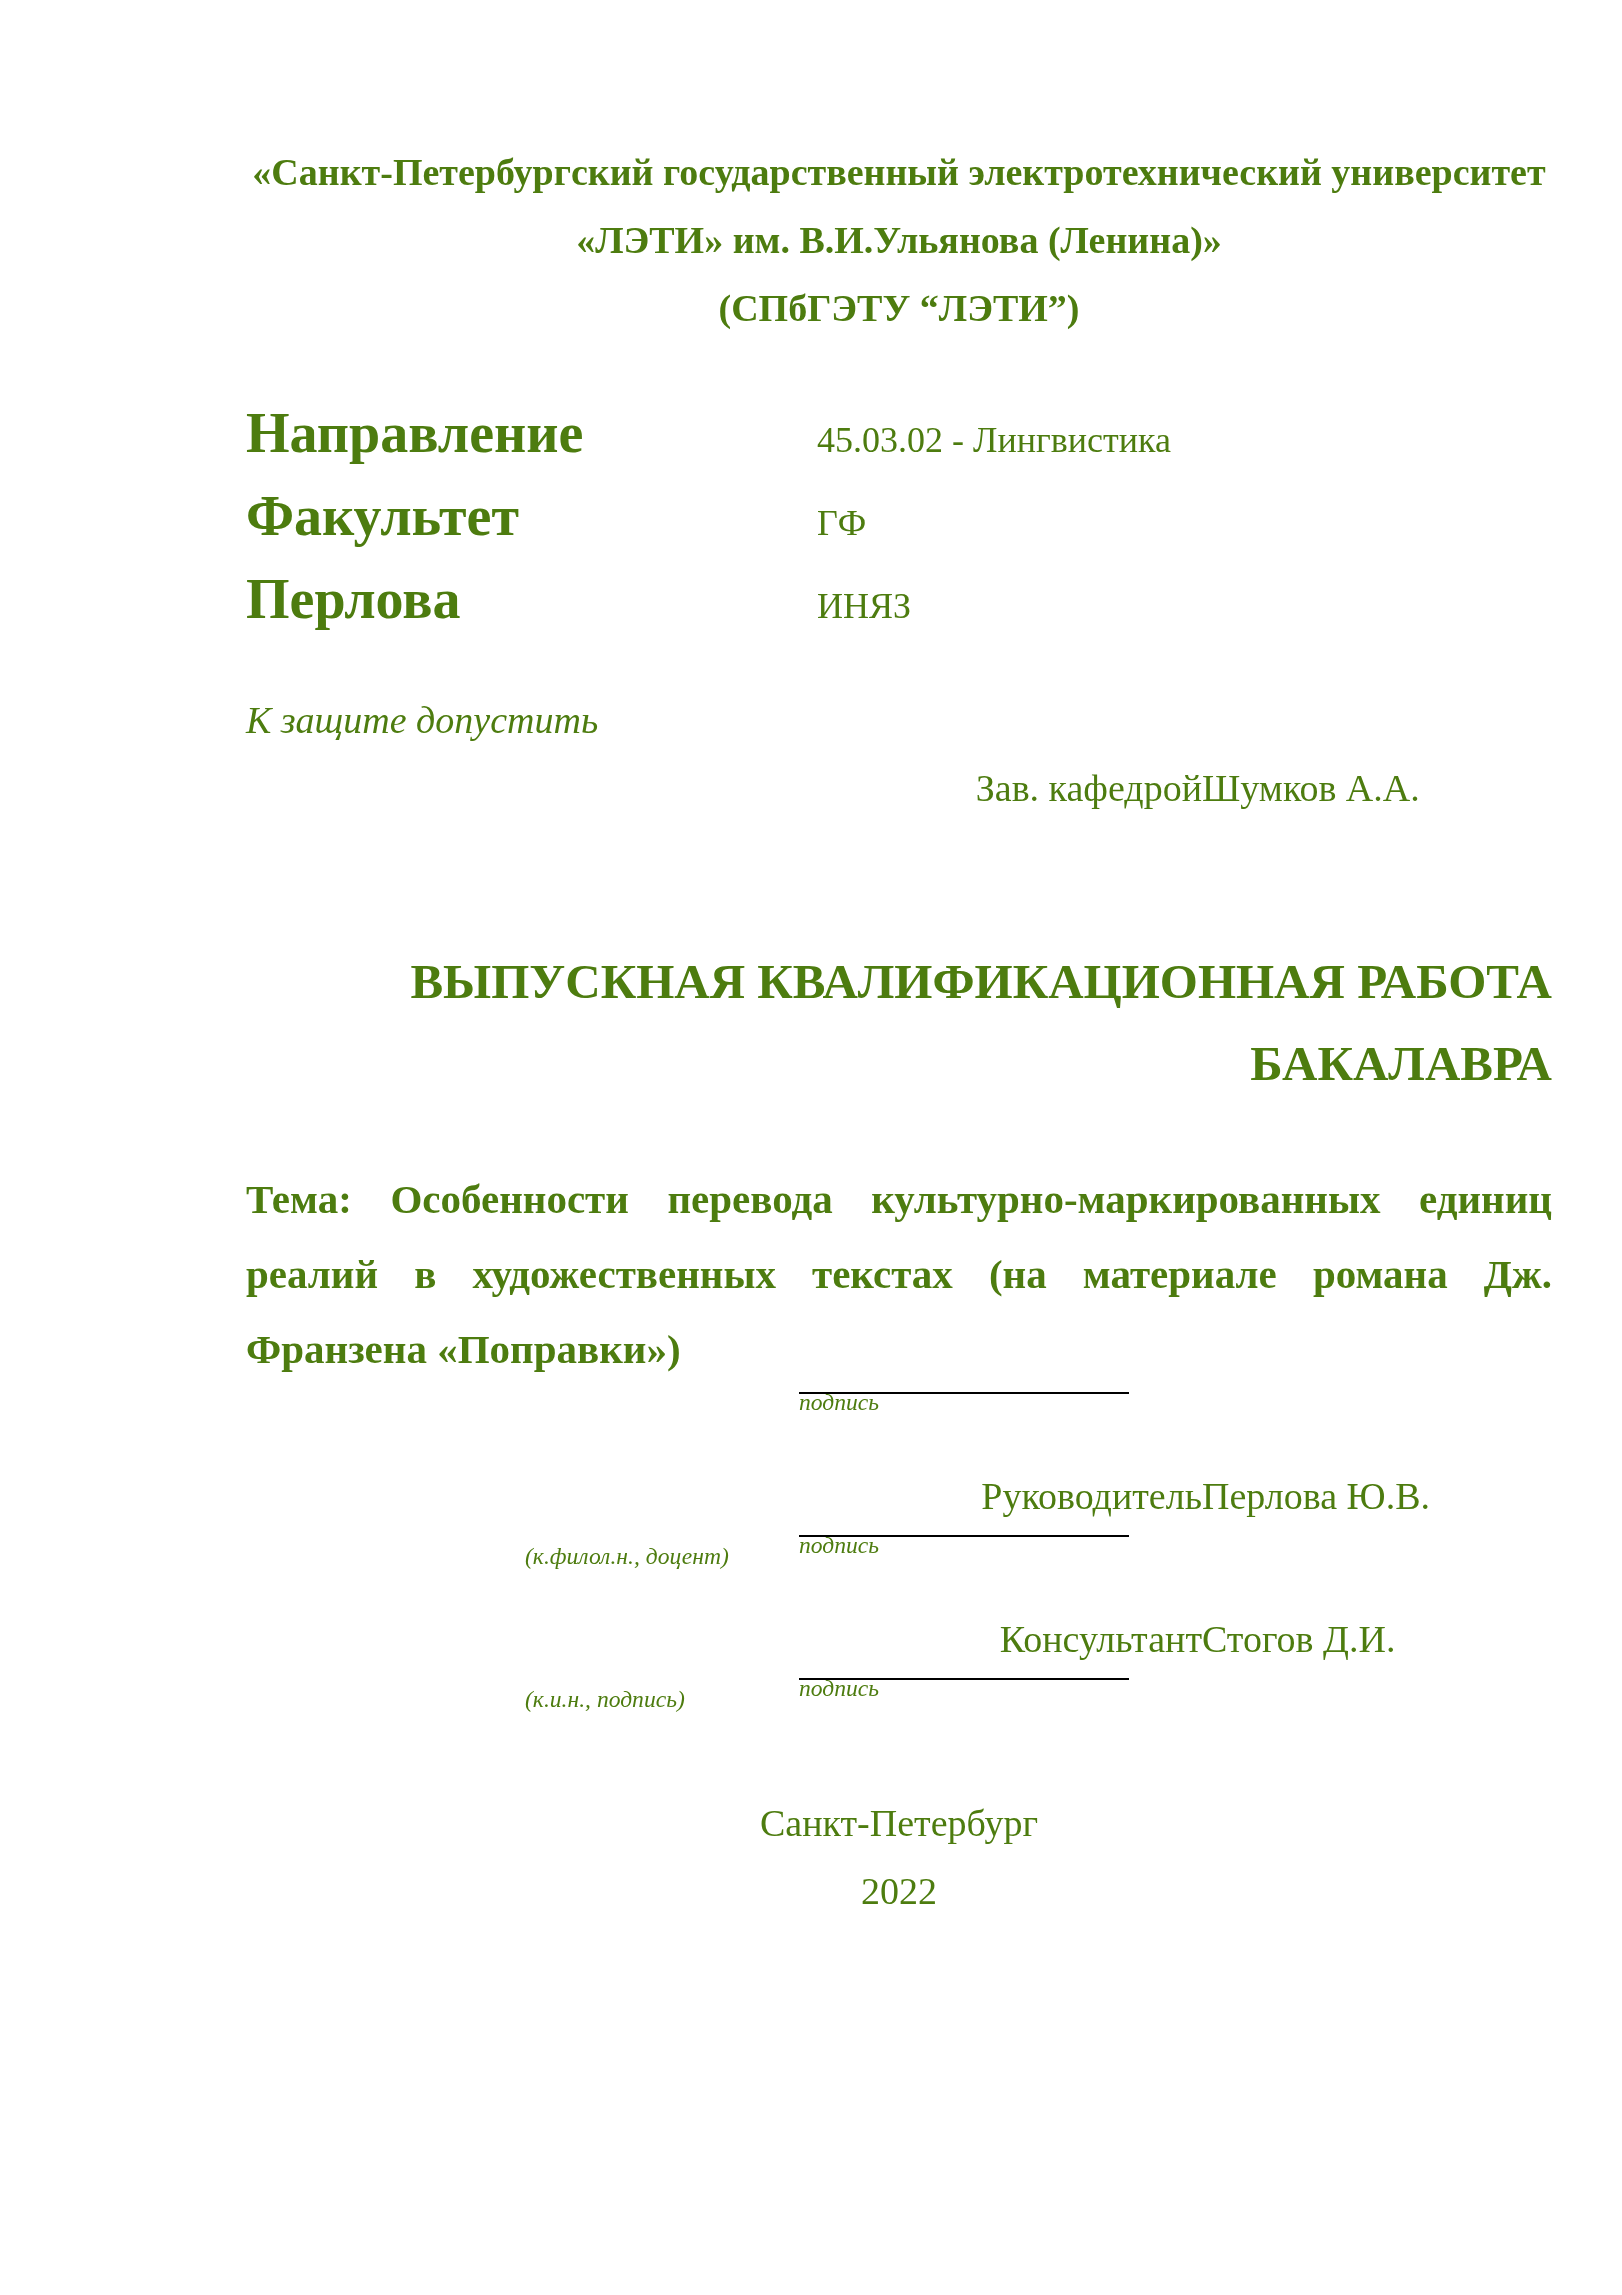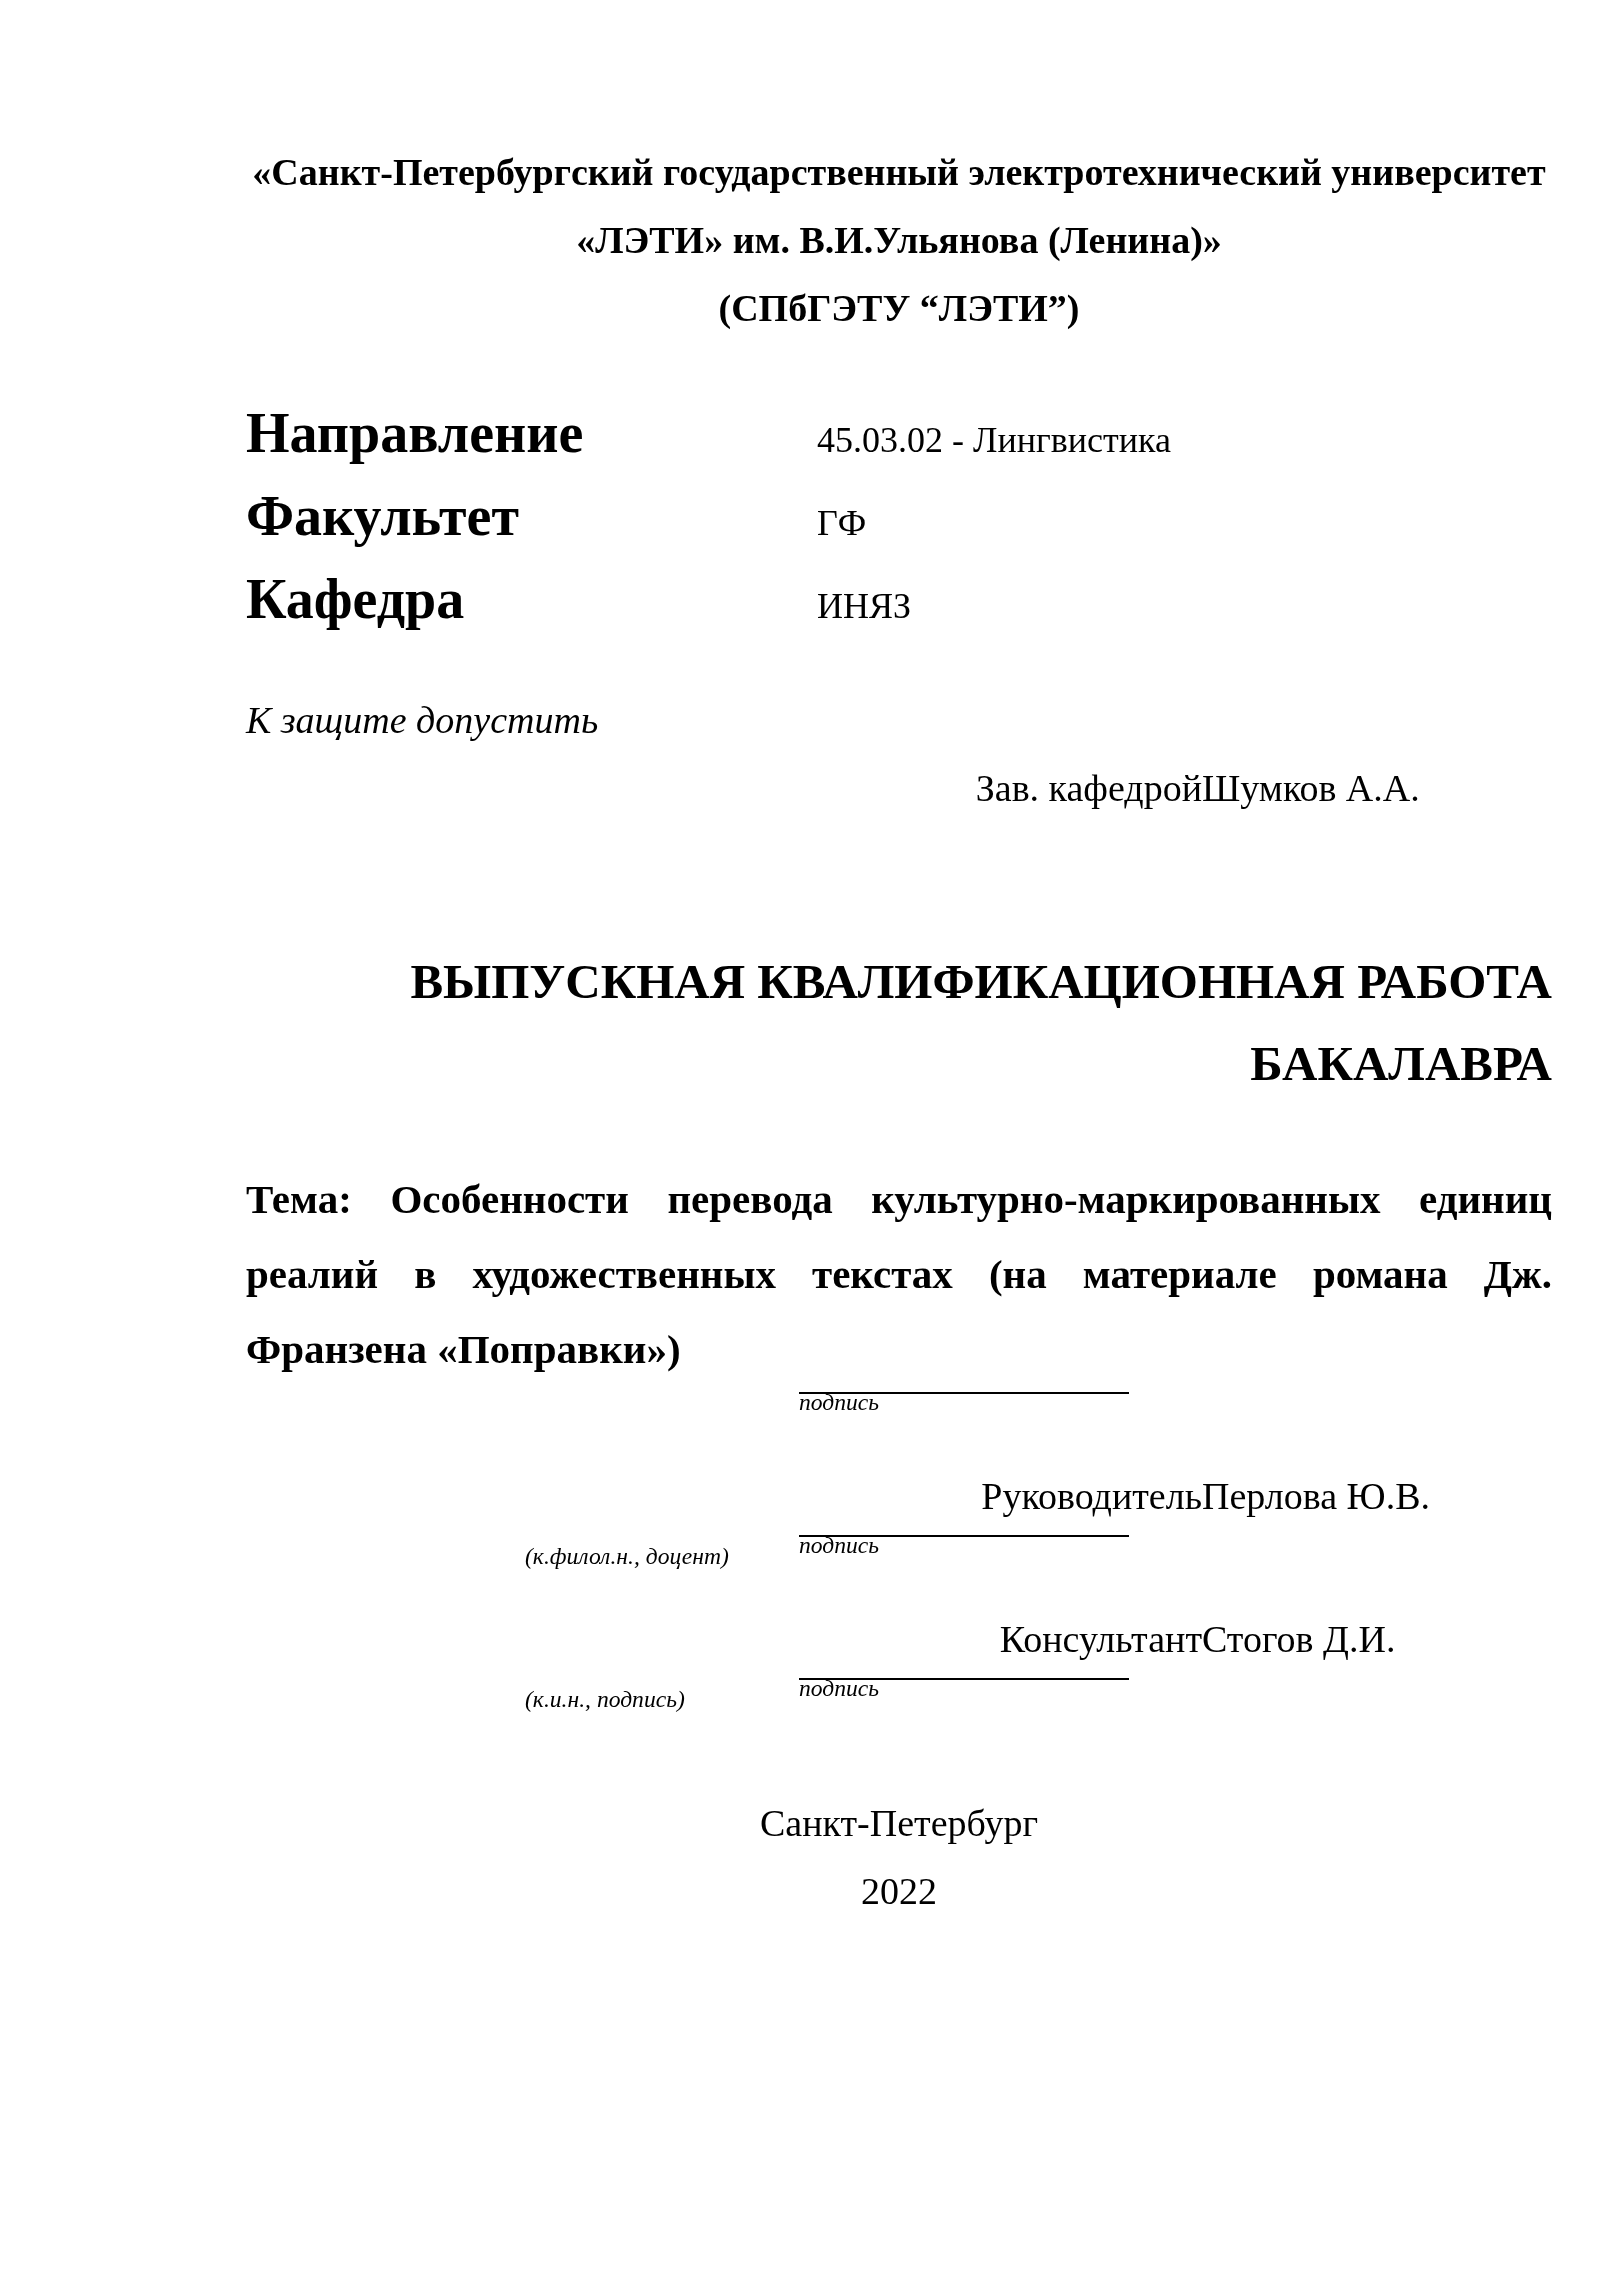--- a/index.html
+++ b/index.html
@@ -5,21 +5,21 @@
   html, body {
     margin: 0;
     padding: 0;
     background: #ffffff;
   }
   .page {
     position: relative;
     width: 1623px;
     height: 2295px;
     background: #ffffff;
-    color: #000000;
+    color: #4d7c0f;
     font-family: "Liberation Serif", "DejaVu Serif", serif;
     overflow: hidden;
   }
   .content {
     position: absolute;
     top: 138px;
     left: 246px;
     width: 1306px;
   }
 
@@ -119,21 +119,21 @@
     </div>
 
     <div class="info">
       <div class="info-row">
         <span class="info-label">Направление</span><span class="info-value">45.03.02 - Лингвистика</span>
       </div>
       <div class="info-row">
         <span class="info-label">Факультет</span><span class="info-value">ГФ</span>
       </div>
       <div class="info-row">
-        <span class="info-label">Кафедра</span><span class="info-value">ИНЯЗ</span>
+        <span class="info-label">Перлова</span><span class="info-value">ИНЯЗ</span>
       </div>
     </div>
 
     <div class="admission">
       <div class="admission-note">К защите допустить</div>
       <div class="admission-row">
         <span class="tab-role">Зав. кафедрой</span><span>Шумков А.А.</span>
       </div>
     </div>
 

